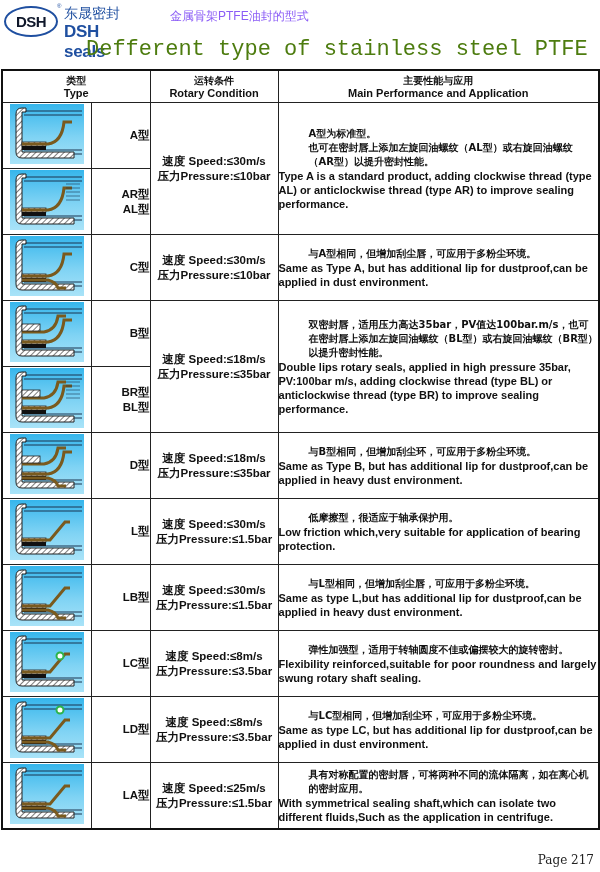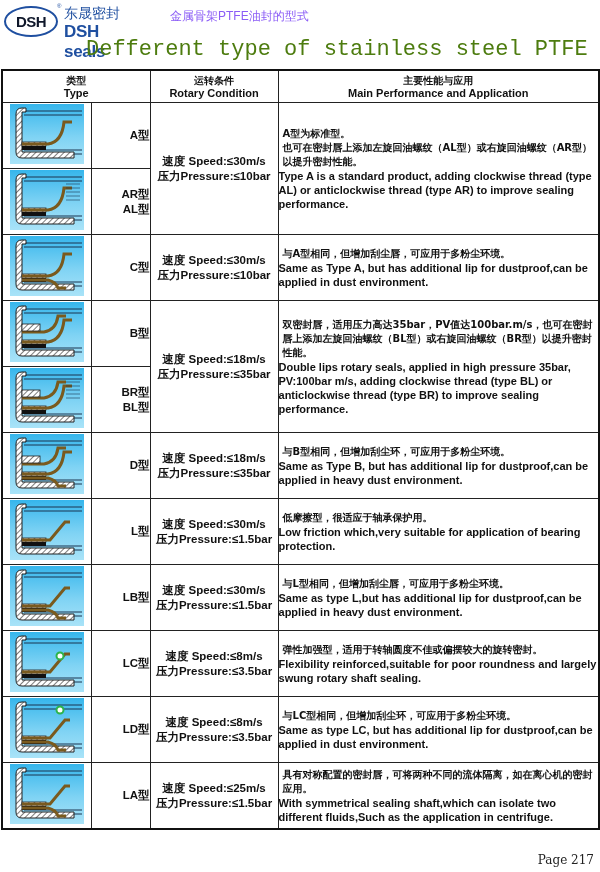--- a/index.html
+++ b/index.html
@@ -16,21 +16,21 @@
 
   table.spec { position:absolute; left:1px; top:69px; width:597px; border-collapse:collapse; table-layout:fixed; }
   table.spec td, table.spec th { border:1px solid #222; padding:0; font-weight:bold; vertical-align:middle; }
   table.spec { border:2px solid #111; }
   th.hdr { height:31px; text-align:center; font-size:11px; line-height:13px; }
   td.icon-cell { width:89px; height:64px; text-align:center; }
   td.type-cell { text-align:right; font-size:11.5px; line-height:15px; }
   td.cond-cell { text-align:center; font-size:11.5px; line-height:15px;margin-top:42px; }
   td.perf-cell { font-size:11px; line-height:14px; padding:0 2px 0 2px; text-align:left; }
   .cn-line { text-indent:0; font-family:"DejaVu Sans", sans-serif; font-size:10px; }
-  .cn-first { padding-left:4px; }
+  .cn-first { padding-left:10px;margin-left:20px; }
   .icon-box { display:inline-block; width:74px; height:60px; margin-top:1px; background:linear-gradient(180deg,#36b6ec 0%,#7fd3f4 55%,#a9e3f8 100%); position:relative; }
   .icon-box svg { position:absolute; left:0; top:0; }
   .page-num { position:absolute; right:6px; top:853px; font-family:"DejaVu Serif", serif; font-size:12px; color:#222; }
 </style>
 </head>
 <body>
 
 <div class="logo">
   <div class="logo-oval">DSH</div>
   <span class="logo-reg">®</span>

